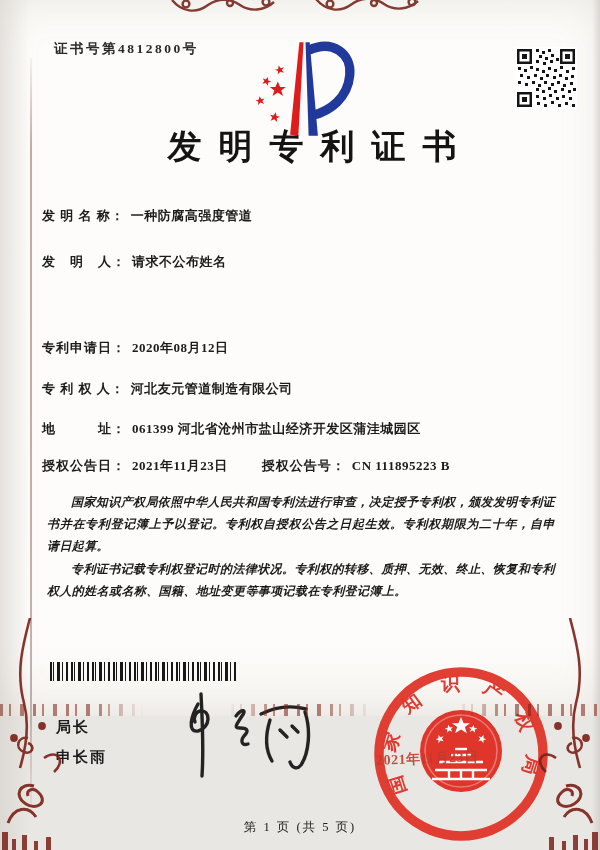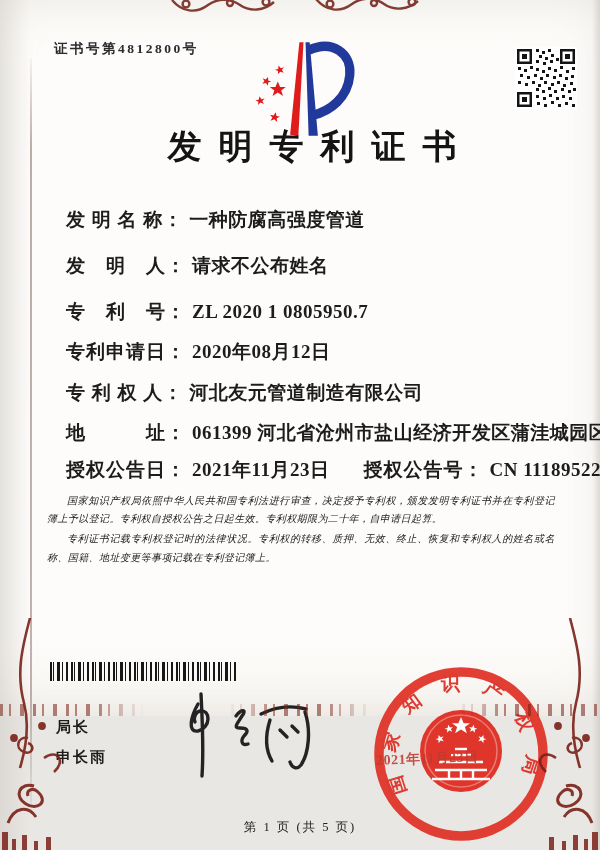--- a/index.html
+++ b/index.html
@@ -21,30 +21,30 @@
   .edge-right-shade{position:absolute;right:0;top:0;width:8px;height:850px;
     background:linear-gradient(270deg,rgba(165,155,145,.30),rgba(165,155,145,0));}
 
   .cert-no{position:absolute;left:54px;top:40px;font-size:13.5px;letter-spacing:2.5px;
     color:#2b2b2b;font-weight:600;}
   .logo{position:absolute;left:250px;top:36px;}
   .qr{position:absolute;left:515px;top:47px;}
   .doc-title{position:absolute;left:0;right:0;top:124px;text-align:center;
     font-size:34px;font-weight:700;color:#141414;letter-spacing:17px;text-indent:17px;padding-left:24px;}
 
-  .field-row{position:absolute;left:66px;white-space:nowrap;font-size:19px;color:#1c1c1c;}
+  .field-row{position:absolute;left:42px;white-space:nowrap;font-size:13px;color:#1c1c1c;}
   .field-row .lbl{font-weight:700;letter-spacing:1px;}
   .field-row .val{font-weight:600;margin-left:6px;letter-spacing:.5px;}
   .row-1{top:207px}.row-2{top:253px}.row-3{top:299px}
   .row-4{top:339px}.row-5{top:380px}.row-6{top:420px}.row-7{top:457px}
   .grant-pair{margin-left:34px;}
 
   .body-text{position:absolute;left:47px;top:492px;width:508px;color:#1b1b1b;}
-  .body-text p{margin:0 0 2px 0;font-size:10px;line-height:1.82;text-indent:2em;
-    font-style:italic;font-weight:400;letter-spacing:.4px;text-align:justify;}
+  .body-text p{margin:0 0 2px 0;font-size:12px;line-height:1.82;text-indent:2em;
+    font-style:italic;font-weight:700;letter-spacing:.4px;text-align:justify;}
 
   .barcode{position:absolute;left:50px;top:662px;width:186px;height:19px;
     background:repeating-linear-gradient(90deg,
       #171717 0 2px,transparent 2px 3px,#171717 3px 4px,transparent 4px 7px,
       #171717 7px 10px,transparent 10px 12px,#171717 12px 13px,transparent 13px 16px,
       #171717 16px 18px,transparent 18px 21px);}
 
   .director{position:absolute;left:56px;top:718px;font-size:15px;color:#1d1d1d;font-weight:700;}
   .director .line{display:block;margin-bottom:11px;letter-spacing:2px;}
   .signature{position:absolute;left:158px;top:686px;}
@@ -126,23 +126,20 @@
     </g>
   </svg>
 
   <div class="doc-title">发明专利证书</div>
 
   <div class="field-row row-1">
     <span class="lbl">发 明 名 称：</span><span class="val">一种防腐高强度管道</span>
   </div>
   <div class="field-row row-2">
     <span class="lbl">发　明　人：</span><span class="val">请求不公布姓名</span>
-  </div>
-  <div class="field-row row-3">
-    <span class="lbl">专　利　号：</span><span class="val">ZL 2020 1 0805950.7</span>
   </div>
   <div class="field-row row-4">
     <span class="lbl">专利申请日：</span><span class="val">2020年08月12日</span>
   </div>
   <div class="field-row row-5">
     <span class="lbl">专 利 权 人：</span><span class="val">河北友元管道制造有限公司</span>
   </div>
   <div class="field-row row-6">
     <span class="lbl">地　　　址：</span><span class="val">061399 河北省沧州市盐山经济开发区蒲洼城园区</span>
   </div>

